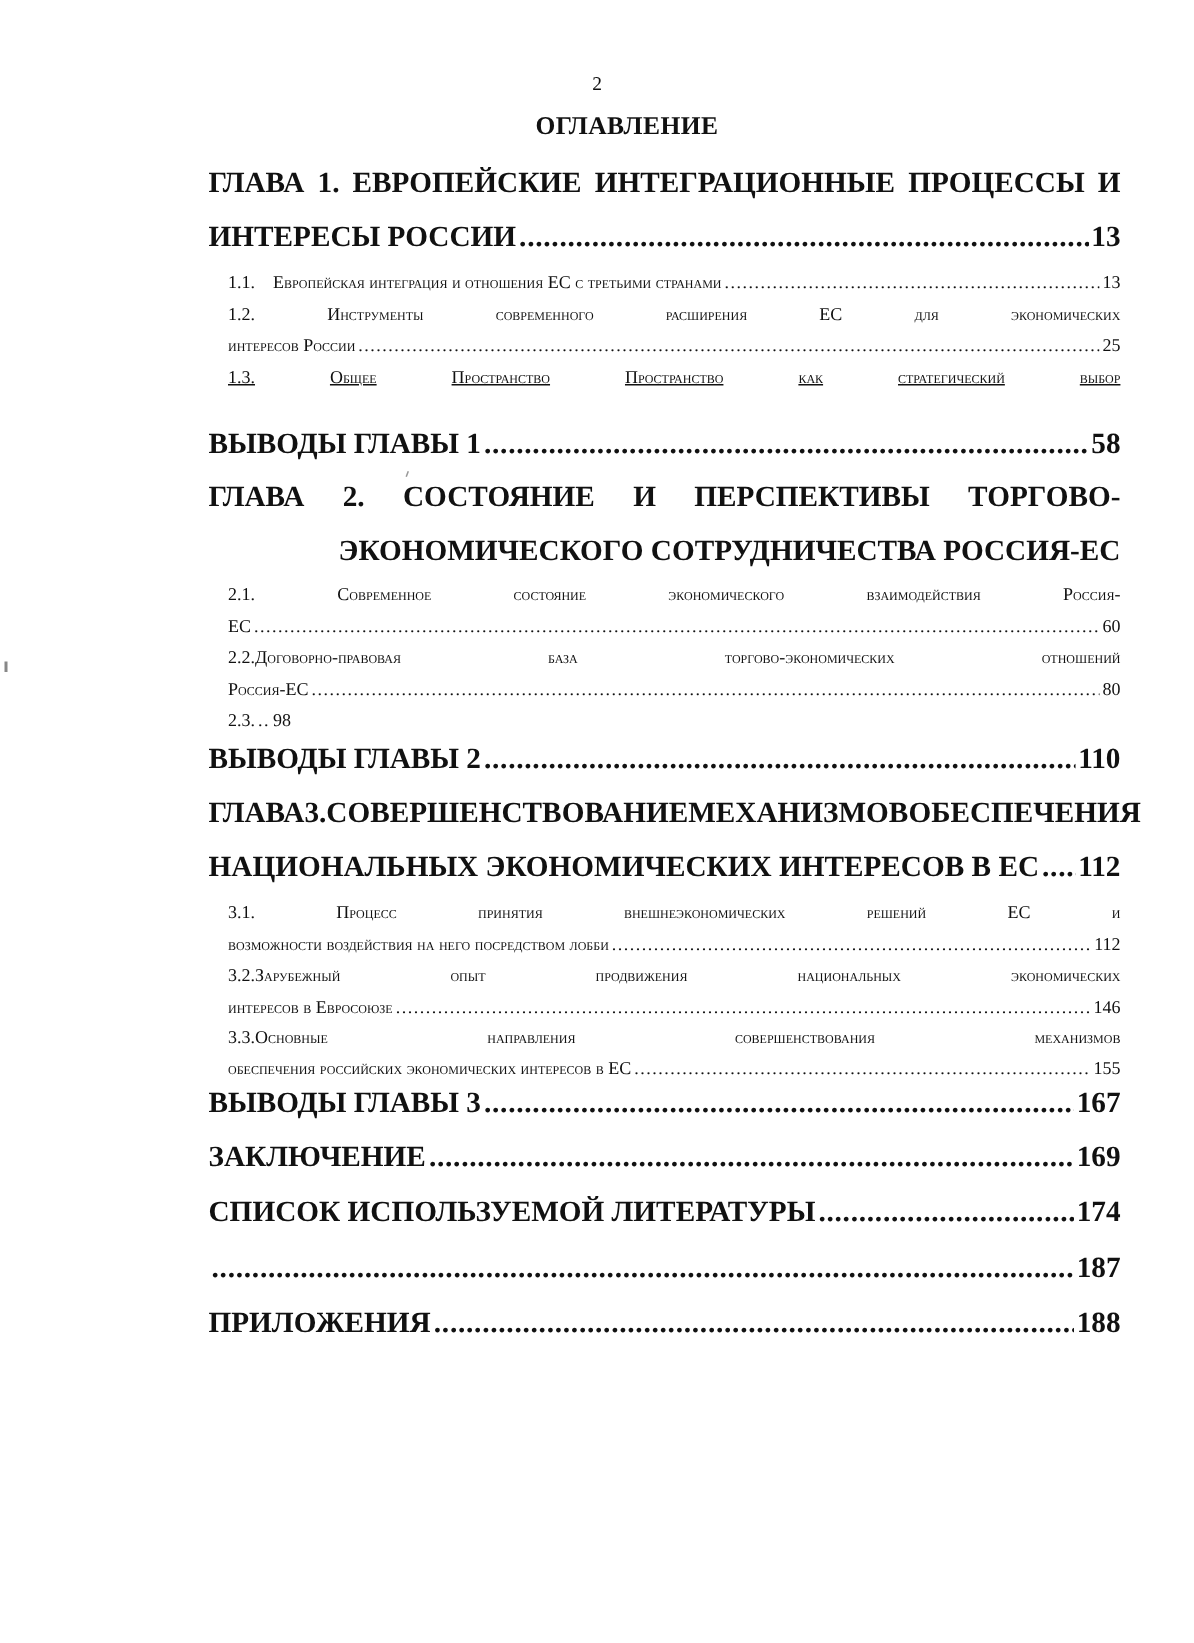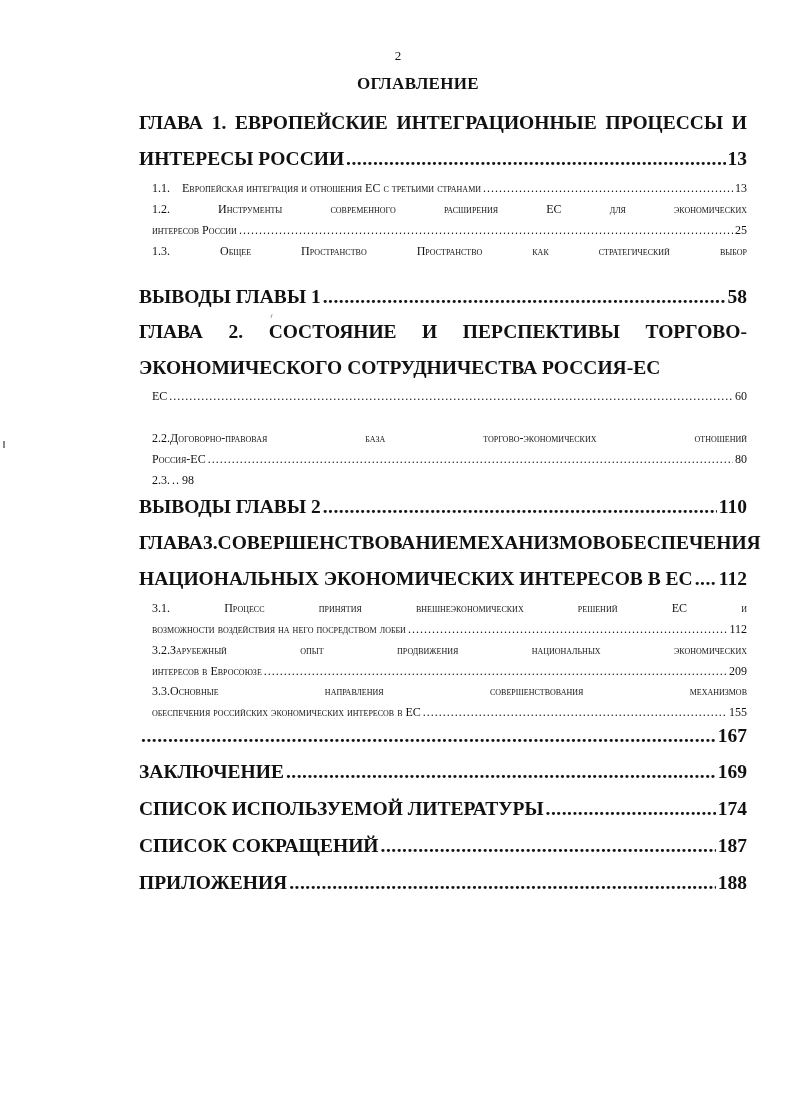--- a/index.html
+++ b/index.html
@@ -44,21 +44,21 @@
       left: 0;
       width: 608px;
       margin-left: 25px;
     }
     .entry.sub {
       left: 13px;
       width: 595px;
     }
     .line {
       display: flex;
-      align-items: flex-start;
+      align-items: flex-end;
       white-space: nowrap;
       overflow: hidden;
     }
     .justified {
       display: flex;
       justify-content: space-between;
       white-space: nowrap;
     }
     .chapter {
       font-size: 19.5px;
@@ -151,21 +151,21 @@
       <span>для</span>
       <span>экономических</span>
     </div>
     <div class="line">
       <span>интересов России</span>
       <span class="leader"></span>
       <span class="page">25</span>
     </div>
   </div>
 
-  <div class="entry sub sub-text" style="top:241px;">
+  <div class="entry sub sub-text" style="top:241px;text-decoration:underline;">
     <div class="justified">
       <span class="num">1.3.</span>
       <span>Общее</span>
       <span>Пространство</span>
       <span>Пространство</span>
       <span>как</span>
       <span>стратегический</span>
       <span>выбор</span>
     </div>
   </div>
@@ -188,20 +188,28 @@
       <span>ТОРГОВО-</span>
     </div>
     <div class="line" style="margin-top:4px;flex-direction:column;">
       <span>ЭКОНОМИЧЕСКОГО СОТРУДНИЧЕСТВА РОССИЯ-ЕС</span>
       <span class="leader"></span>
       <span class="page">60</span>
     </div>
   </div>
 
   <div class="entry sub sub-text" style="top:386px;">
+    <div class="justified">
+      <span class="num">2.1.</span>
+      <span>Современное</span>
+      <span>состояние</span>
+      <span>экономического</span>
+      <span>взаимодействия</span>
+      <span>Россия-</span>
+    </div>
     <div class="line">
       <span>ЕС</span>
       <span class="leader"></span>
       <span class="page">60</span>
     </div>
   </div>
 
   <div class="entry sub sub-text" style="top:428px;">
     <div class="justified">
       <span><span class="num">2.2.</span><span>Договорно-правовая</span></span>
@@ -268,40 +276,41 @@
     <div class="justified">
       <span><span class="num">3.2.</span><span>Зарубежный</span></span>
       <span>опыт</span>
       <span>продвижения</span>
       <span>национальных</span>
       <span>экономических</span>
     </div>
     <div class="line">
       <span>интересов в Евросоюзе</span>
       <span class="leader"></span>
-      <span class="page">209</span>
+      <span class="page">146</span>
     </div>
   </div>
 
   <div class="entry sub sub-text" style="top:681px;">
     <div class="justified">
       <span><span class="num">3.3.</span><span>Основные</span></span>
       <span>направления</span>
       <span>совершенствования</span>
       <span>механизмов</span>
     </div>
     <div class="line">
       <span>обеспечения российских экономических интересов в ЕС</span>
       <span class="leader"></span>
       <span class="page">155</span>
     </div>
   </div>
 
   <div class="entry chapter" style="top:720px;">
     <div class="line">
+      <span>ВЫВОДЫ ГЛАВЫ 3</span>
       <span class="leader"></span>
       <span class="page">167</span>
     </div>
   </div>
 
   <div class="entry chapter" style="top:756px;">
     <div class="line">
       <span>ЗАКЛЮЧЕНИЕ</span>
       <span class="leader"></span>
       <span class="page">169</span>
@@ -311,21 +320,20 @@
   <div class="entry chapter" style="top:793px;font-family:Liberation Serif, serif;">
     <div class="line">
       <span>СПИСОК ИСПОЛЬЗУЕМОЙ ЛИТЕРАТУРЫ</span>
       <span class="leader"></span>
       <span class="page">174</span>
     </div>
   </div>
 
   <div class="entry chapter" style="top:830px;">
     <div class="line">
-      <span>СПИСОК СОКРАЩЕНИЙ</span>
       <span class="leader"></span>
       <span class="page">187</span>
     </div>
   </div>
 
   <div class="entry chapter" style="top:867px;">
     <div class="line">
       <span>ПРИЛОЖЕНИЯ</span>
       <span class="leader"></span>
       <span class="page">188</span>

